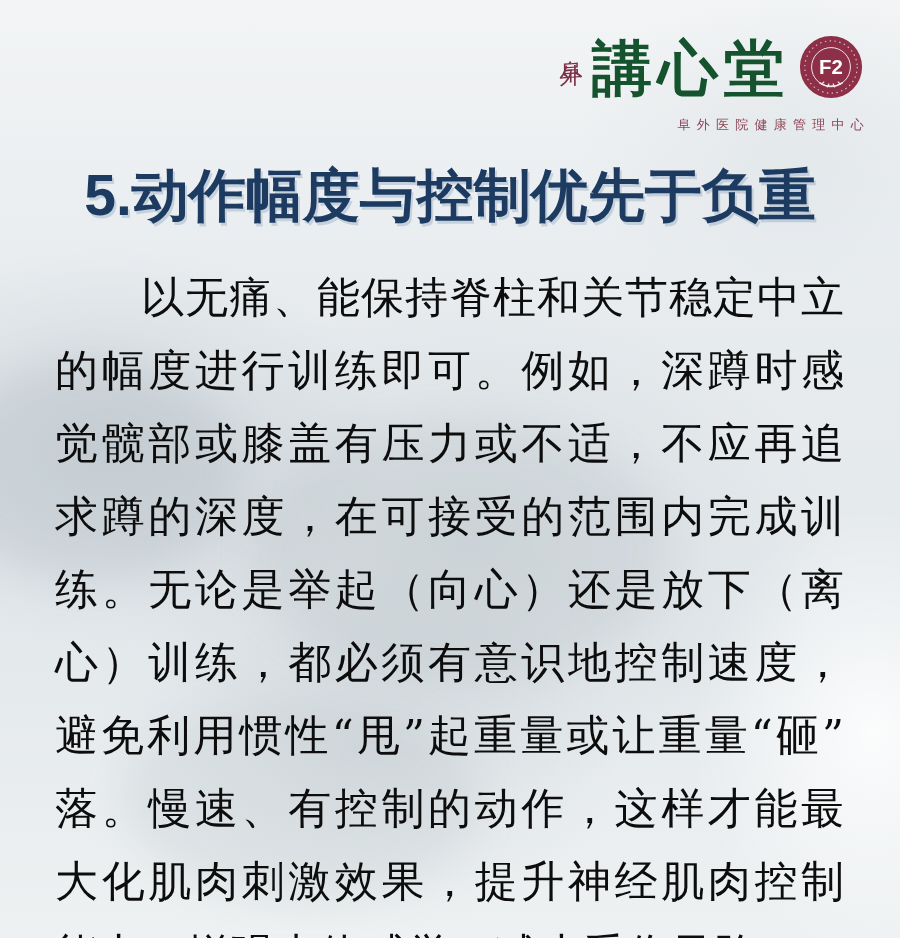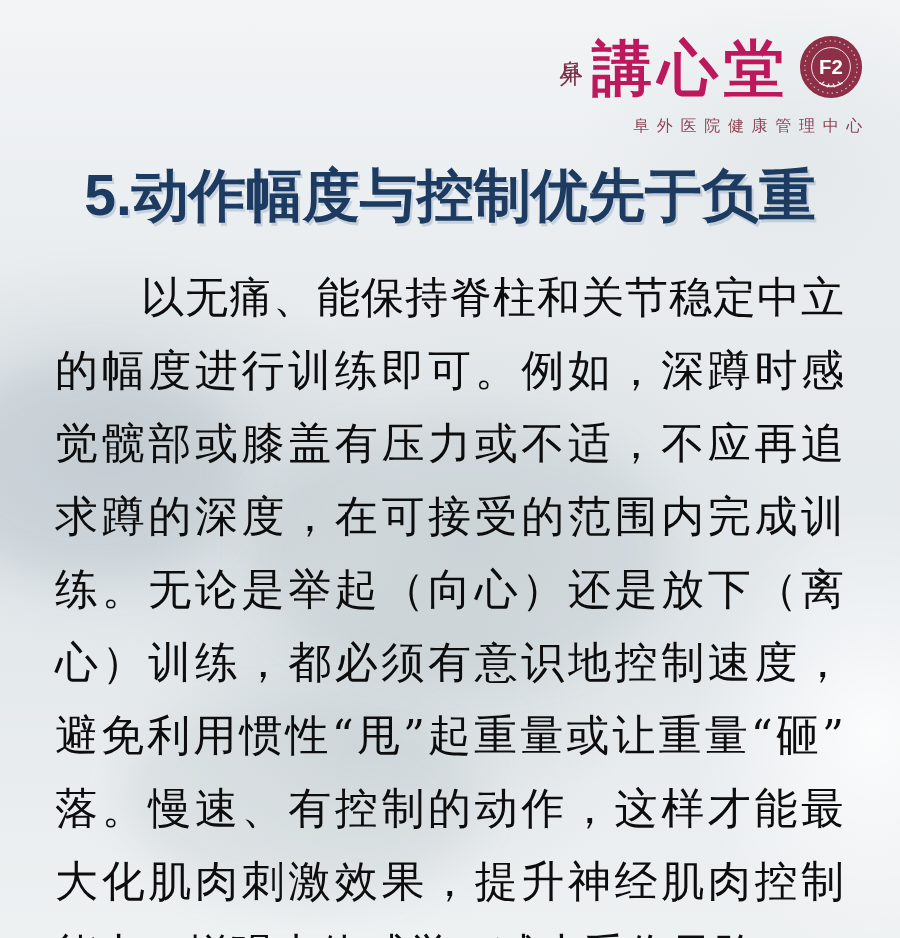--- a/index.html
+++ b/index.html
@@ -51,33 +51,33 @@
     letter-spacing: 4px;
     color: #7d3048;
     margin-top: 10px;
     transform: skewY(-4deg);
   }
   .brand {
     font-family: "DejaVu Serif", serif;
     font-size: 60px;
     font-weight: 700;
     letter-spacing: 6px;
-    color: #be185d;
+    color: #14532d;
     line-height: 72px;
     white-space: nowrap;
   }
   .badge { width: 66px; height: 66px; flex: 0 0 66px; margin-top: 2px; }
   .badge text {
     font-family: "Liberation Sans", sans-serif;
     font-weight: bold;
   }
   .logo-subtitle {
     margin-top: 12px;
     font-family: "DejaVu Serif", serif;
-    font-size: 16px;
+    font-size: 13px;
     letter-spacing: 0.48em;
     color: #8d4456;
     white-space: nowrap;
     text-align: right;
     margin-right: -6px;
   }
 
   
   .content {
     position: absolute;

